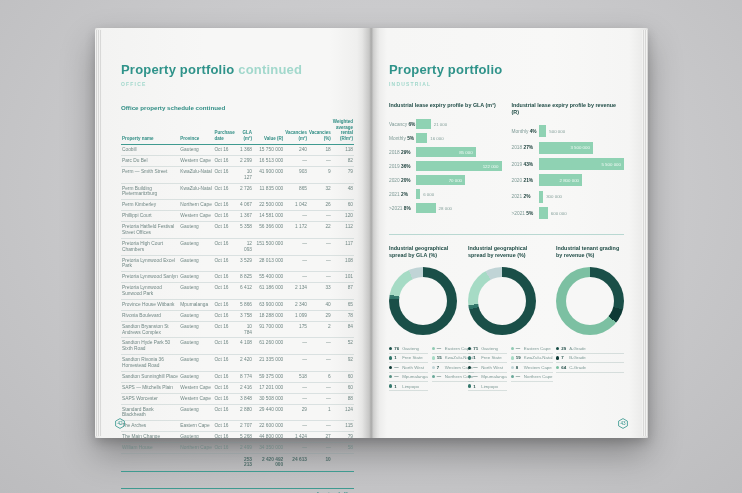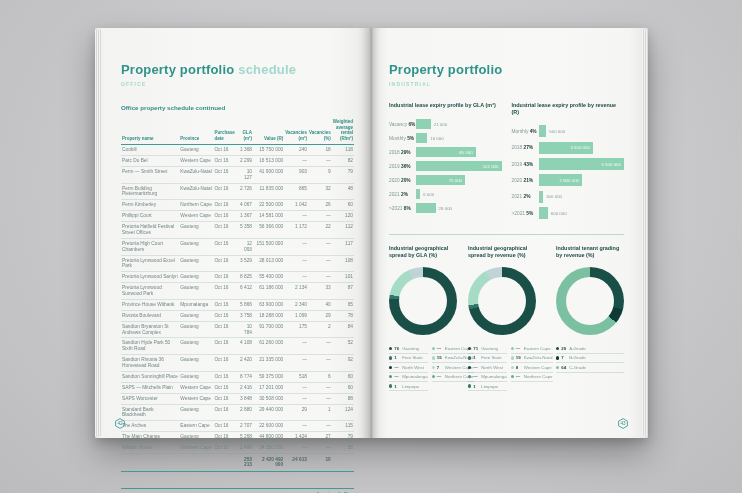--- a/index.html
+++ b/index.html
@@ -102,21 +102,21 @@
 </style>
 </head>
 <body>
 
 <div class="scene">
   <div class="spread">
 
     <div class="page page-left">
       <div class="edge-stack left"></div>
       <div class="inner l-inner">
-        <h1 class="doc-title"><span>Property portfolio</span> <span class="cont">schedule</span></h1>
+        <h1 class="doc-title"><span>Property portfolio</span> <span class="cont">continued</span></h1>
         <div class="eyebrow">OFFICE</div>
 
         <div class="tbl-title">Office property schedule continued</div>
 
         <table class="office">
           <colgroup>
             <col class="c-name">
               <col class="c-prov">
               <col class="c-date">
               <col class="c-gla">

